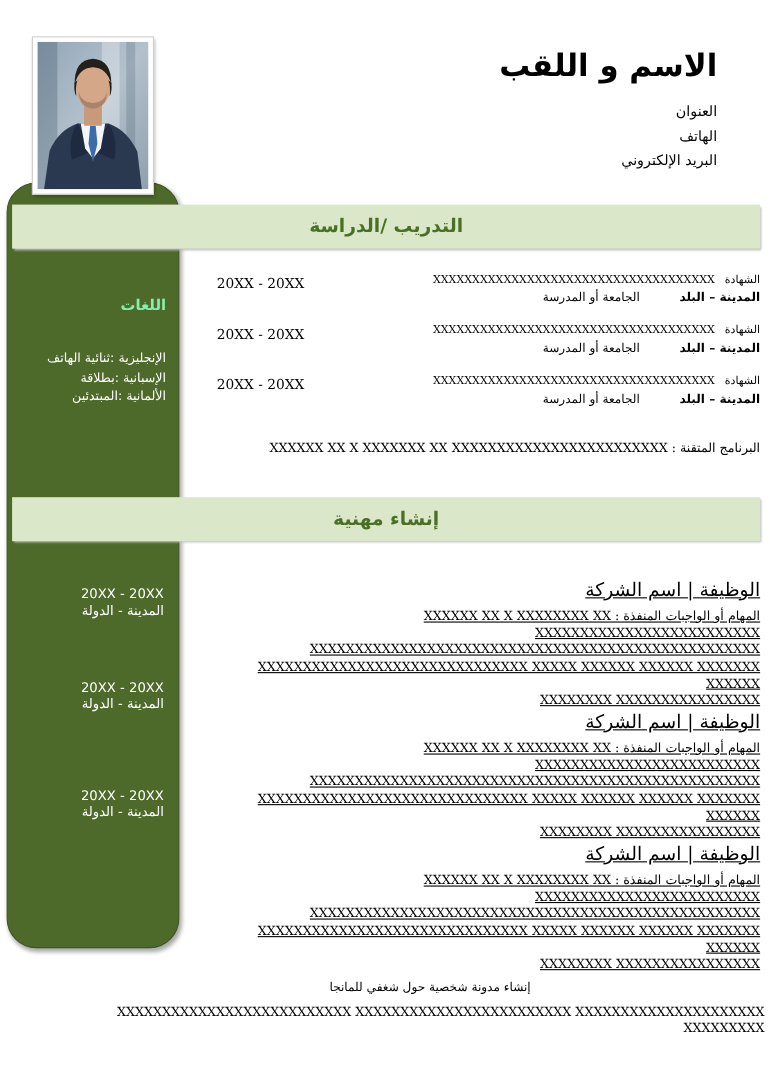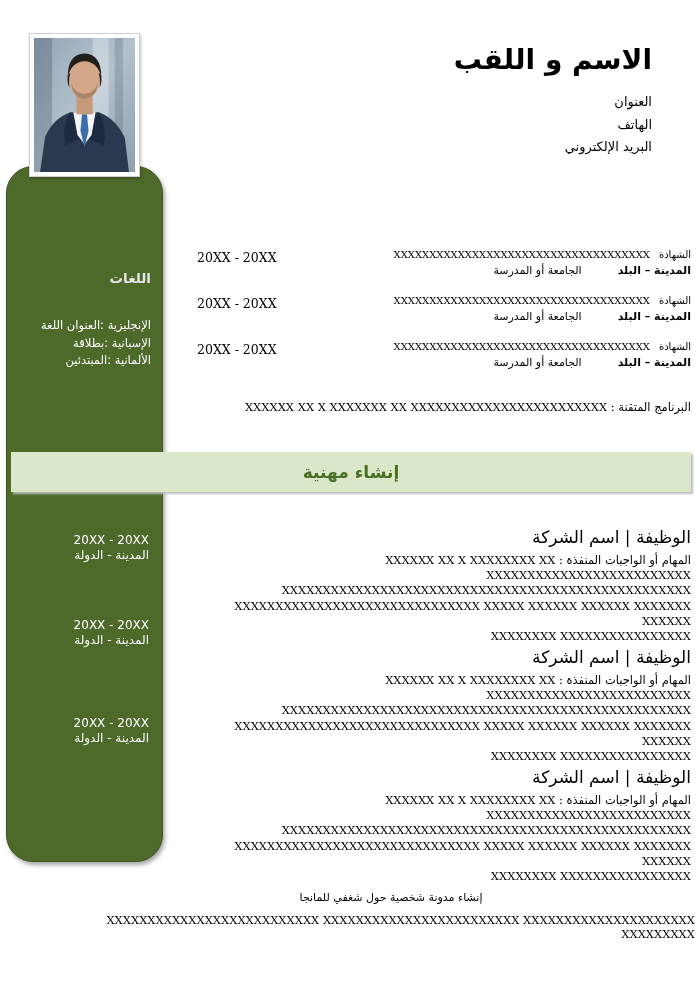--- a/index.html
+++ b/index.html
@@ -19,21 +19,21 @@
   
   .header { position:absolute; top:42px; right:48px; text-align:right; direction:rtl; z-index:2; }
   .header .name { font-size:28px; font-weight:bold; line-height:36px; margin-bottom:13px; font-family:"DejaVu Sans", sans-serif; }
   .header .contact { font-size:13px; line-height:22.5px; }
   
   .sidebar {
     position:absolute; left:6px; top:166px; width:157px; height:696px;
     background:#4e6a2b; border:1px solid #3e551f; border-radius:27px;
     box-shadow:2px 3px 4px rgba(0,0,0,0.35); z-index:1;
   }
-  .sb-langs-title { position:absolute; top:103px; right:11px; color:#e5e5e5; font-weight:bold; font-size:13.5px; direction:rtl; }
+  .sb-langs-title { position:absolute; top:103px; right:11px; color:#86efac; font-weight:bold; font-size:13.5px; direction:rtl; }
   .sb-langs { position:absolute; top:150px; right:11px; color:#fff; font-size:11.5px; line-height:17.5px; text-align:right; direction:rtl; }
   .sb-date { position:absolute; right:13px; color:#fff; font-size:12px; line-height:14.5px; text-align:right; direction:rtl; }
   .sb-date .period { display:block; direction:ltr; unicode-bidi:embed; }
   .sb-date-1 { top:366px; } .sb-date-2 { top:451px; } .sb-date-3 { top:549px; }
   
   .banner {
     position:absolute; left:11px; width:680px; height:40px;
     background:#dbe7c9; box-shadow:2px 2px 2px #bdbdbd;
     display:flex; align-items:center; justify-content:center;
     color:#4a7026; font-weight:bold; font-size:17px; direction:rtl; z-index:2;
@@ -51,21 +51,21 @@
     position:absolute; left:197px; font-size:12.5px; z-index:2;
     font-family:"DejaVu Serif","DejaVu Sans",serif; direction:ltr;
   }
   .edu-date-1 { top:250px; } .edu-date-2 { top:296px; } .edu-date-3 { top:342px; }
   .mastered {
     position:absolute; right:9px; top:400px; width:472px; direction:rtl; text-align:right;
     font-size:11.5px; z-index:2; font-family:"DejaVu Serif","DejaVu Sans",serif;
   }
   
   .job { position:absolute; right:9px; width:464px; direction:rtl; z-index:2;
-         font-family:"DejaVu Serif","DejaVu Sans",serif; }
+         font-family:"DejaVu Serif","DejaVu Sans",serif;text-decoration:underline; }
   .job-1 { top:526px; } .job-2 { top:646px; } .job-3 { top:766px; }
   .job-title { font-size:17px; line-height:22px; text-align:right; margin-bottom:5px; }
   .job-line { font-size:11.5px; line-height:15.2px; }
   .job-line.r { text-align:right; }
   .job-line.c { }
   
   .hobby-title {
     position:absolute; right:9px; top:891px; width:600px; direction:rtl; text-align:center;
     font-size:11px; z-index:2; font-family:"DejaVu Serif","DejaVu Sans",serif;
   }
@@ -116,39 +116,42 @@
   <div class="header">
     <div class="name">الاسم و اللقب</div>
     <div class="contact">العنوان</div>
     <div class="contact">الهاتف</div>
     <div class="contact">البريد الإلكتروني</div>
   </div>
 
   <div class="sidebar">
     <div class="sb-langs-title">اللغات</div>
     <div class="sb-langs">
-      <div>الإنجليزية :العنوان اللغة</div>
+      <div>الإنجليزية :ثنائية الهاتف</div>
       <div>الإسبانية :بطلاقة</div>
       <div>الألمانية :المبتدئين</div>
     </div>
 
     <div class="sb-date sb-date-1">
       <span class="period">20XX - 20XX</span>
       <span>المدينة - الدولة</span>
     </div>
     <div class="sb-date sb-date-2">
       <span class="period">20XX - 20XX</span>
       <span>المدينة - الدولة</span>
     </div>
     <div class="sb-date sb-date-3">
       <span class="period">20XX - 20XX</span>
       <span>المدينة - الدولة</span>
     </div>
   </div>
 
+  <div class="banner banner-education">
+    <span>التدريب /الدراسة</span>
+  </div>
   <div class="banner banner-experience">
     <span>إنشاء مهنية</span>
   </div>
 
   <div class="edu edu-1">
     <div class="edu-line1">
       <span class="lbl">الشهادة</span><span class="val">XXXXXXXXXXXXXXXXXXXXXXXXXXXXXXXXXXXX</span>
     </div>
     <div class="edu-line2">
       <span class="place">المدينة – البلد</span>

